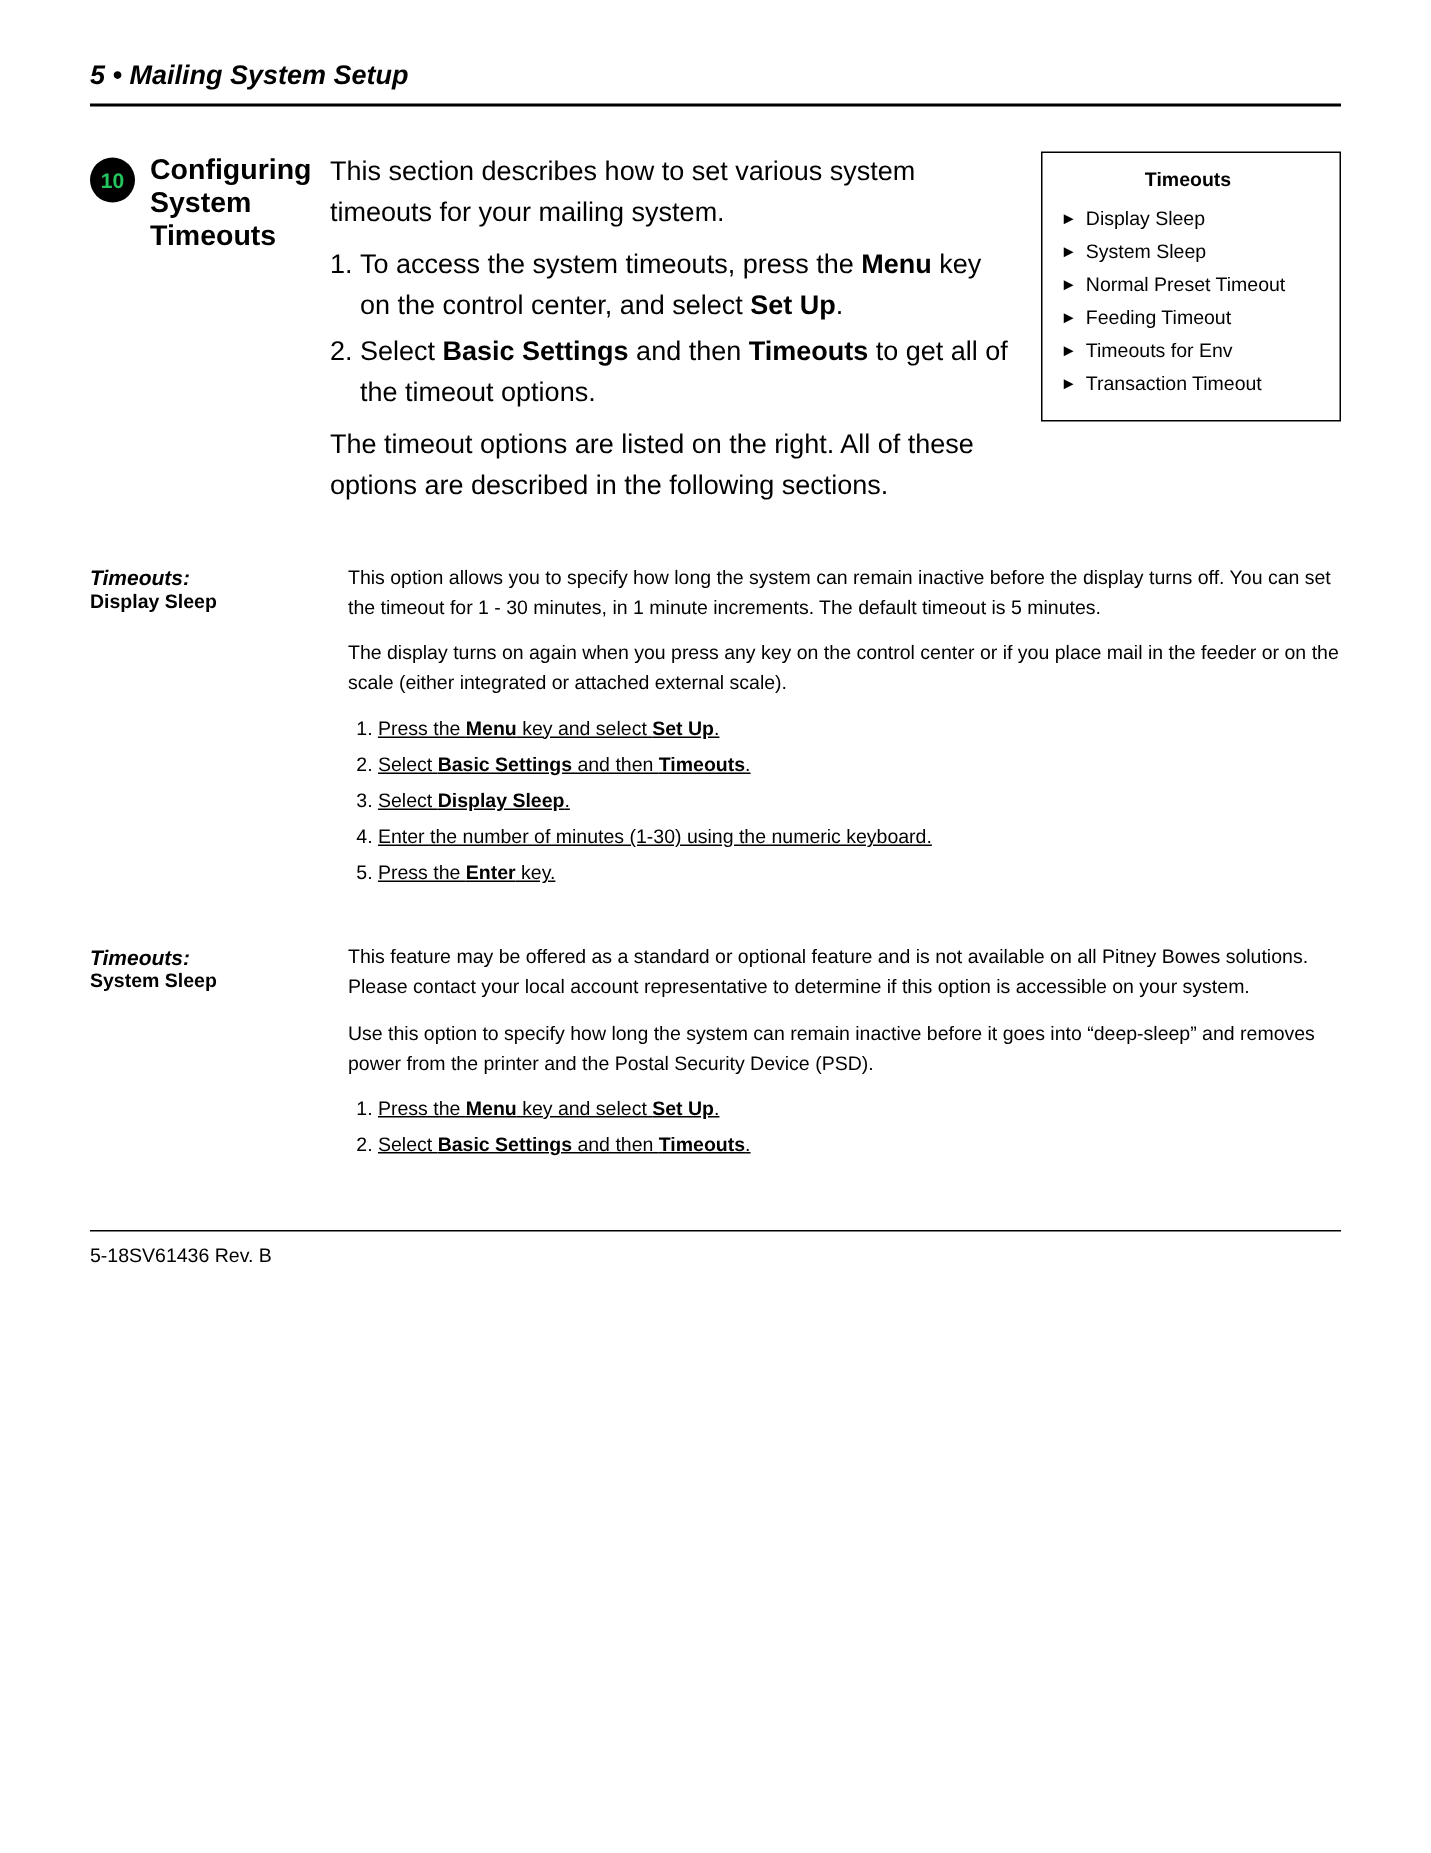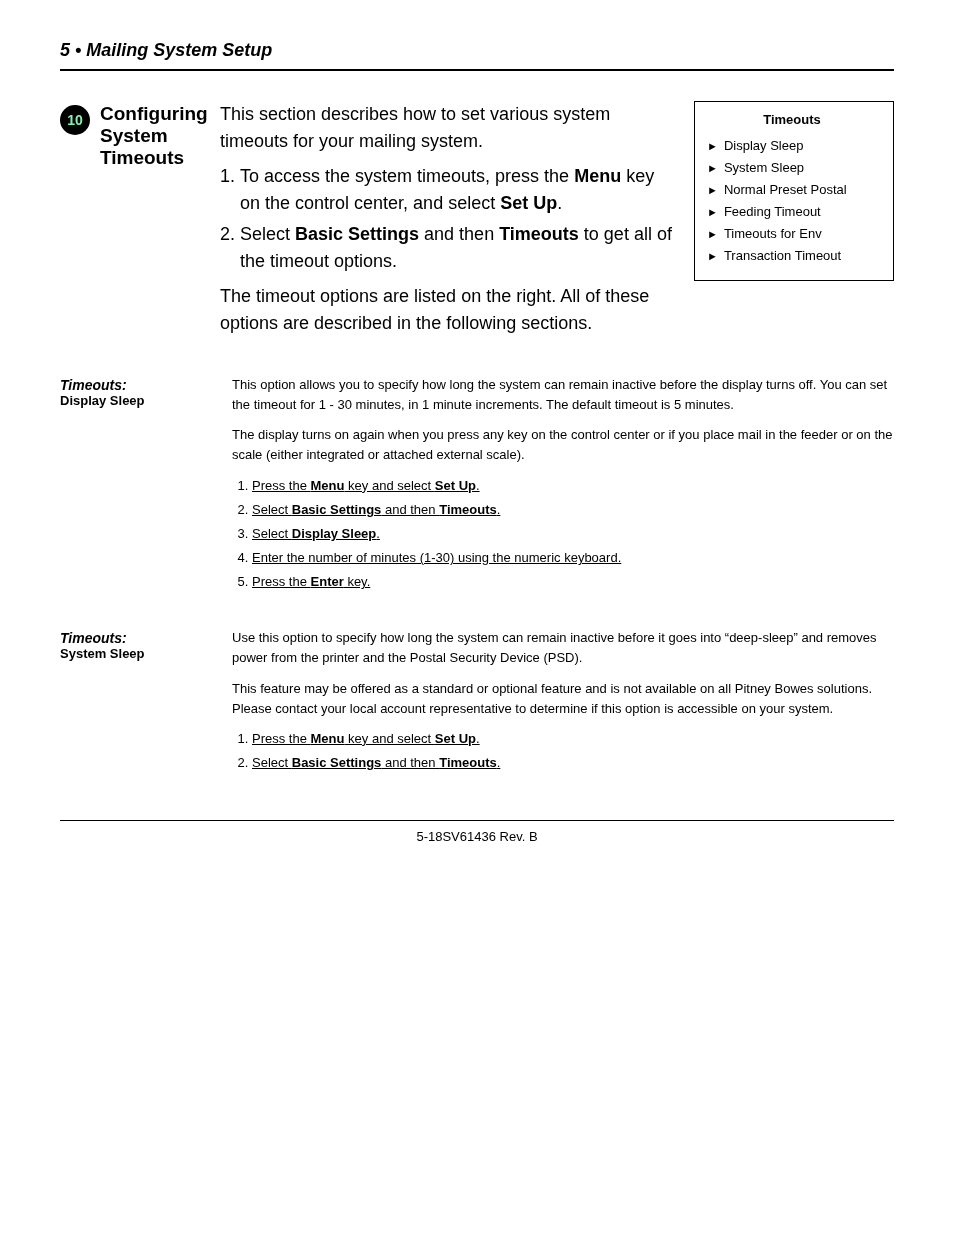--- a/index.html
+++ b/index.html
@@ -46,21 +46,21 @@
     .section-number {
       display: flex;
       align-items: flex-start;
       padding-top: 4px;
     }
 
     .circle-badge {
       width: 30px;
       height: 30px;
       background: #000;
-      color: #86efac;
+      color: #22c55e;
       border-radius: 50%;
       display: flex;
       align-items: center;
       justify-content: center;
       font-size: 14px;
       font-weight: bold;
       flex-shrink: 0;
     }
 
     .section-title-block {
@@ -176,21 +176,21 @@
 
     
     .page-footer {
       position: absolute;
       bottom: 25px;
       left: 60px;
       right: 60px;
       border-top: 1.5px solid #000;
       padding-top: 8px;
       display: flex;
-      justify-content: center;
+      justify-content: flex-start;
       font-size: 13px;
     }
   </style>
 </head>
 <body>
 
 <div class="page">
 
   <div class="page-header">
     <span class="page-header-title">5 • Mailing System Setup</span>
@@ -224,21 +224,21 @@
         <li>
             <span class="arrow">►</span>
             <span>Display Sleep</span>
           </li>
         <li>
             <span class="arrow">►</span>
             <span>System Sleep</span>
           </li>
         <li>
             <span class="arrow">►</span>
-            <span>Normal Preset Postal</span>
+            <span>Normal Preset Timeout</span>
           </li>
         <li>
             <span class="arrow">►</span>
             <span>Feeding Timeout</span>
           </li>
         <li>
             <span class="arrow">►</span>
             <span>Timeouts for Env</span>
           </li>
         <li>
@@ -266,22 +266,22 @@
       </ol>
     </div>
   </div>
 
   <div class="subsection">
     <div class="subsection-label">
       <div class="subsection-label-italic">Timeouts:</div>
       <div class="subsection-label-sub">System Sleep</div>
     </div>
     <div class="subsection-content">
+      <p>This feature may be offered as a standard or optional feature and is not available on all Pitney Bowes solutions. Please contact your local account representative to determine if this option is accessible on your system.</p>
       <p>Use this option to specify how long the system can remain inactive before it goes into “deep-sleep” and removes power from the printer and the Postal Security Device (PSD).</p>
-      <p>This feature may be offered as a standard or optional feature and is not available on all Pitney Bowes solutions. Please contact your local account representative to determine if this option is accessible on your system.</p>
       <ol>
         <li>Press the <strong>Menu</strong> key and select <strong>Set Up</strong>.</li>
         <li>Select <strong>Basic Settings</strong> and then <strong>Timeouts</strong>.</li>
       </ol>
     </div>
   </div>
 
   <div class="page-footer">
     <span>5-18</span>
     <span>SV61436 Rev. B</span>

